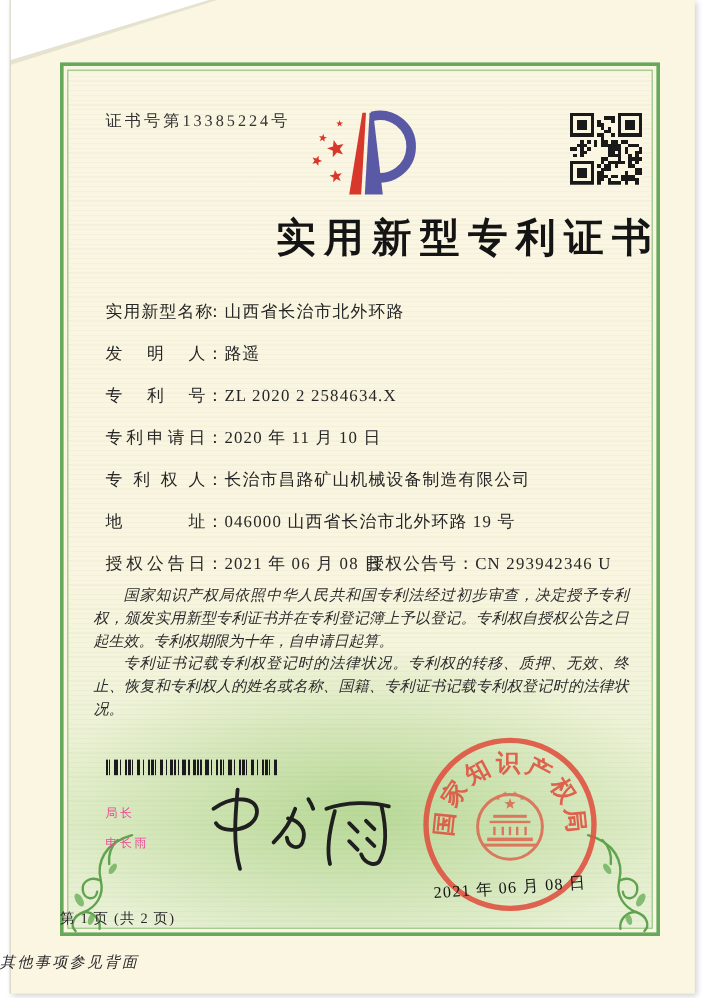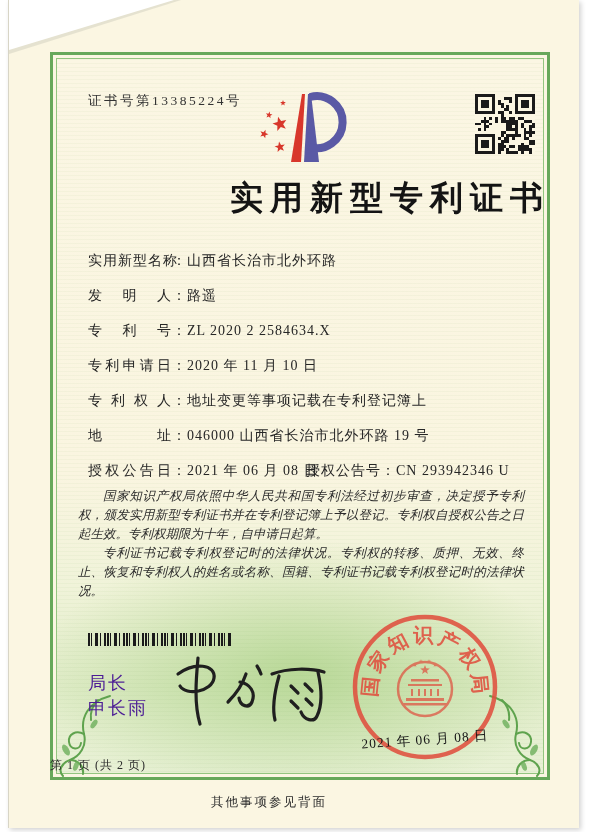--- a/index.html
+++ b/index.html
@@ -37,31 +37,31 @@
             line-height:19px;text-align:justify;font-style:italic;color:#2b2b2b;}
   .bodytext p{margin:0;text-indent:2em;}
   
   .barcode{position:absolute;left:88px;top:633px;width:145px;height:13px;
            background:repeating-linear-gradient(90deg,
              #1b1b1b 0 2px, transparent 2px 3px,
              #1b1b1b 3px 4px, transparent 4px 7px,
              #1b1b1b 7px 10px, transparent 10px 12px,
              #1b1b1b 12px 13px, transparent 13px 16px,
              #1b1b1b 16px 18px, transparent 18px 19px);}
-  .official{position:absolute;left:88px;font-size:18px;letter-spacing:2px;color:#4c1d95;
+  .official{position:absolute;left:88px;font-size:10px;letter-spacing:2px;color:#ec4899;
             font-family:"Liberation Sans","DejaVu Sans",sans-serif;}
   .official.t1{top:671px;} .official.t2{top:696px;}
   .signature{position:absolute;left:160px;top:648px;width:175px;height:85px;}
   .seal{position:absolute;left:350px;top:612px;width:150px;height:150px;opacity:0.88;}
   .seal-date{position:absolute;left:350px;top:731px;width:150px;text-align:center;
              font-size:13.5px;color:#161616;transform:rotate(-4deg);letter-spacing:1px;z-index:5;}
   .page-num{position:absolute;left:50px;top:757px;width:544px;text-align:left;
             font-size:12px;letter-spacing:1px;color:#2b2b2b;}
-  .footer-note{position:absolute;left:0;top:794px;width:538px;text-align:center;
-            font-size:12.5px;letter-spacing:2px;color:#2b2b2b;}
+  .footer-note{position:absolute;left:0;top:794px;width:538px;text-align:left;
+            font-size:12.5px;font-style:italic;letter-spacing:2px;color:#2b2b2b;}
   .flourish{position:absolute;width:60px;height:84px;}
   .flourish.bl{left:54px;top:694px;}
   .flourish.br{left:486px;top:694px;transform:scaleX(-1);}
 </style>
 </head>
 <body>
 
 <div class="stage">
   <div class="page">
     <div class="curl-shadow"></div>
@@ -262,21 +262,21 @@
     <div class="frow">
       <span class="flabel">发明人</span><span>：</span><span>路遥</span>
     </div>
     <div class="frow">
       <span class="flabel">专利号</span><span>：</span><span>ZL 2020 2 2584634.X</span>
     </div>
     <div class="frow">
       <span class="flabel">专利申请日</span><span>：</span><span>2020 年 11 月 10 日</span>
     </div>
     <div class="frow">
-      <span class="flabel">专利权人</span><span>：</span><span>地址变更等事项记载在专利登记簿上</span>
+      <span class="flabel">专利权人</span><span>：</span><span>长治市昌路矿山机械设备制造有限公司</span>
     </div>
     <div class="frow">
       <span class="flabel">地址</span><span>：</span><span>046000 山西省长治市北外环路 19 号</span>
     </div>
     <div class="frow">
       <span class="flabel">授权公告日</span><span>：</span><span>2021 年 06 月 08 日</span>
       <span class="fpair2">
         <span>授权公告号</span><span>：</span><span>CN 293942346 U</span>
       </span>
     </div>

